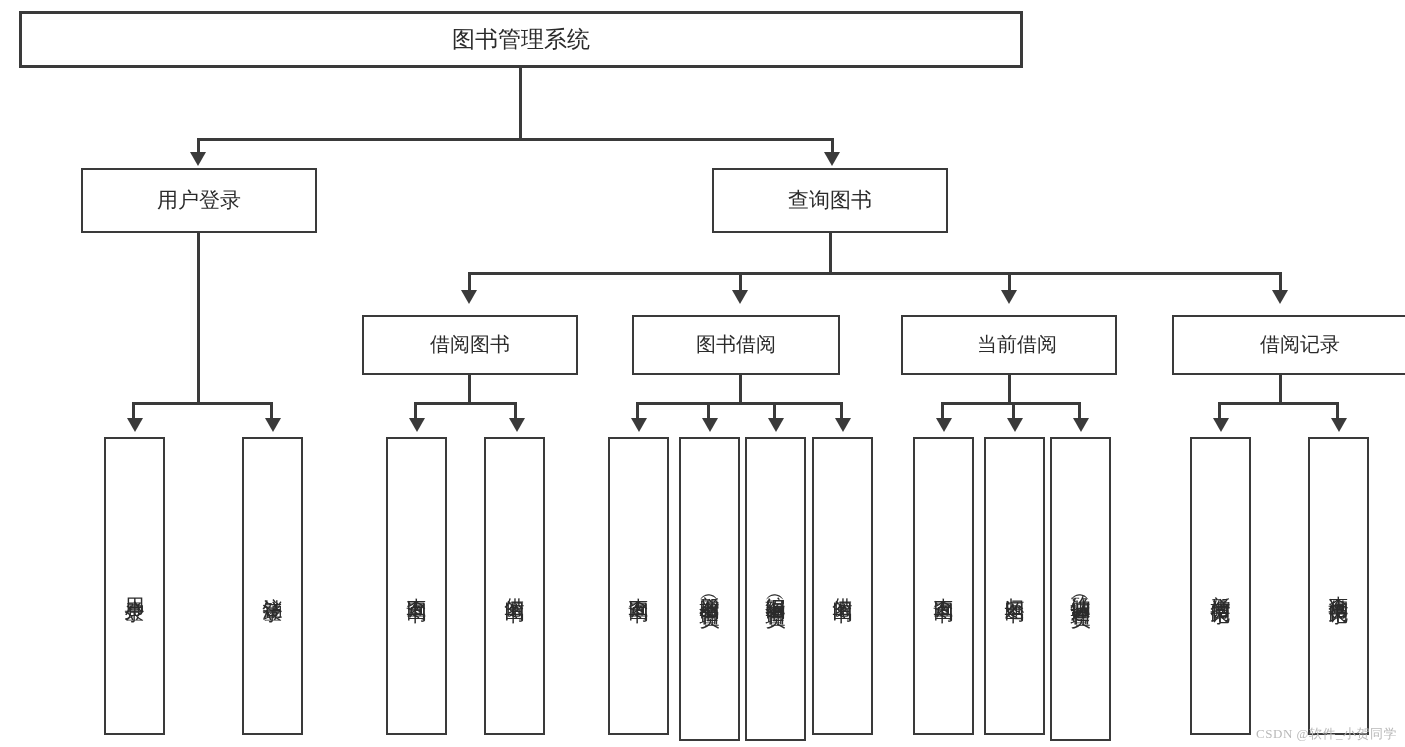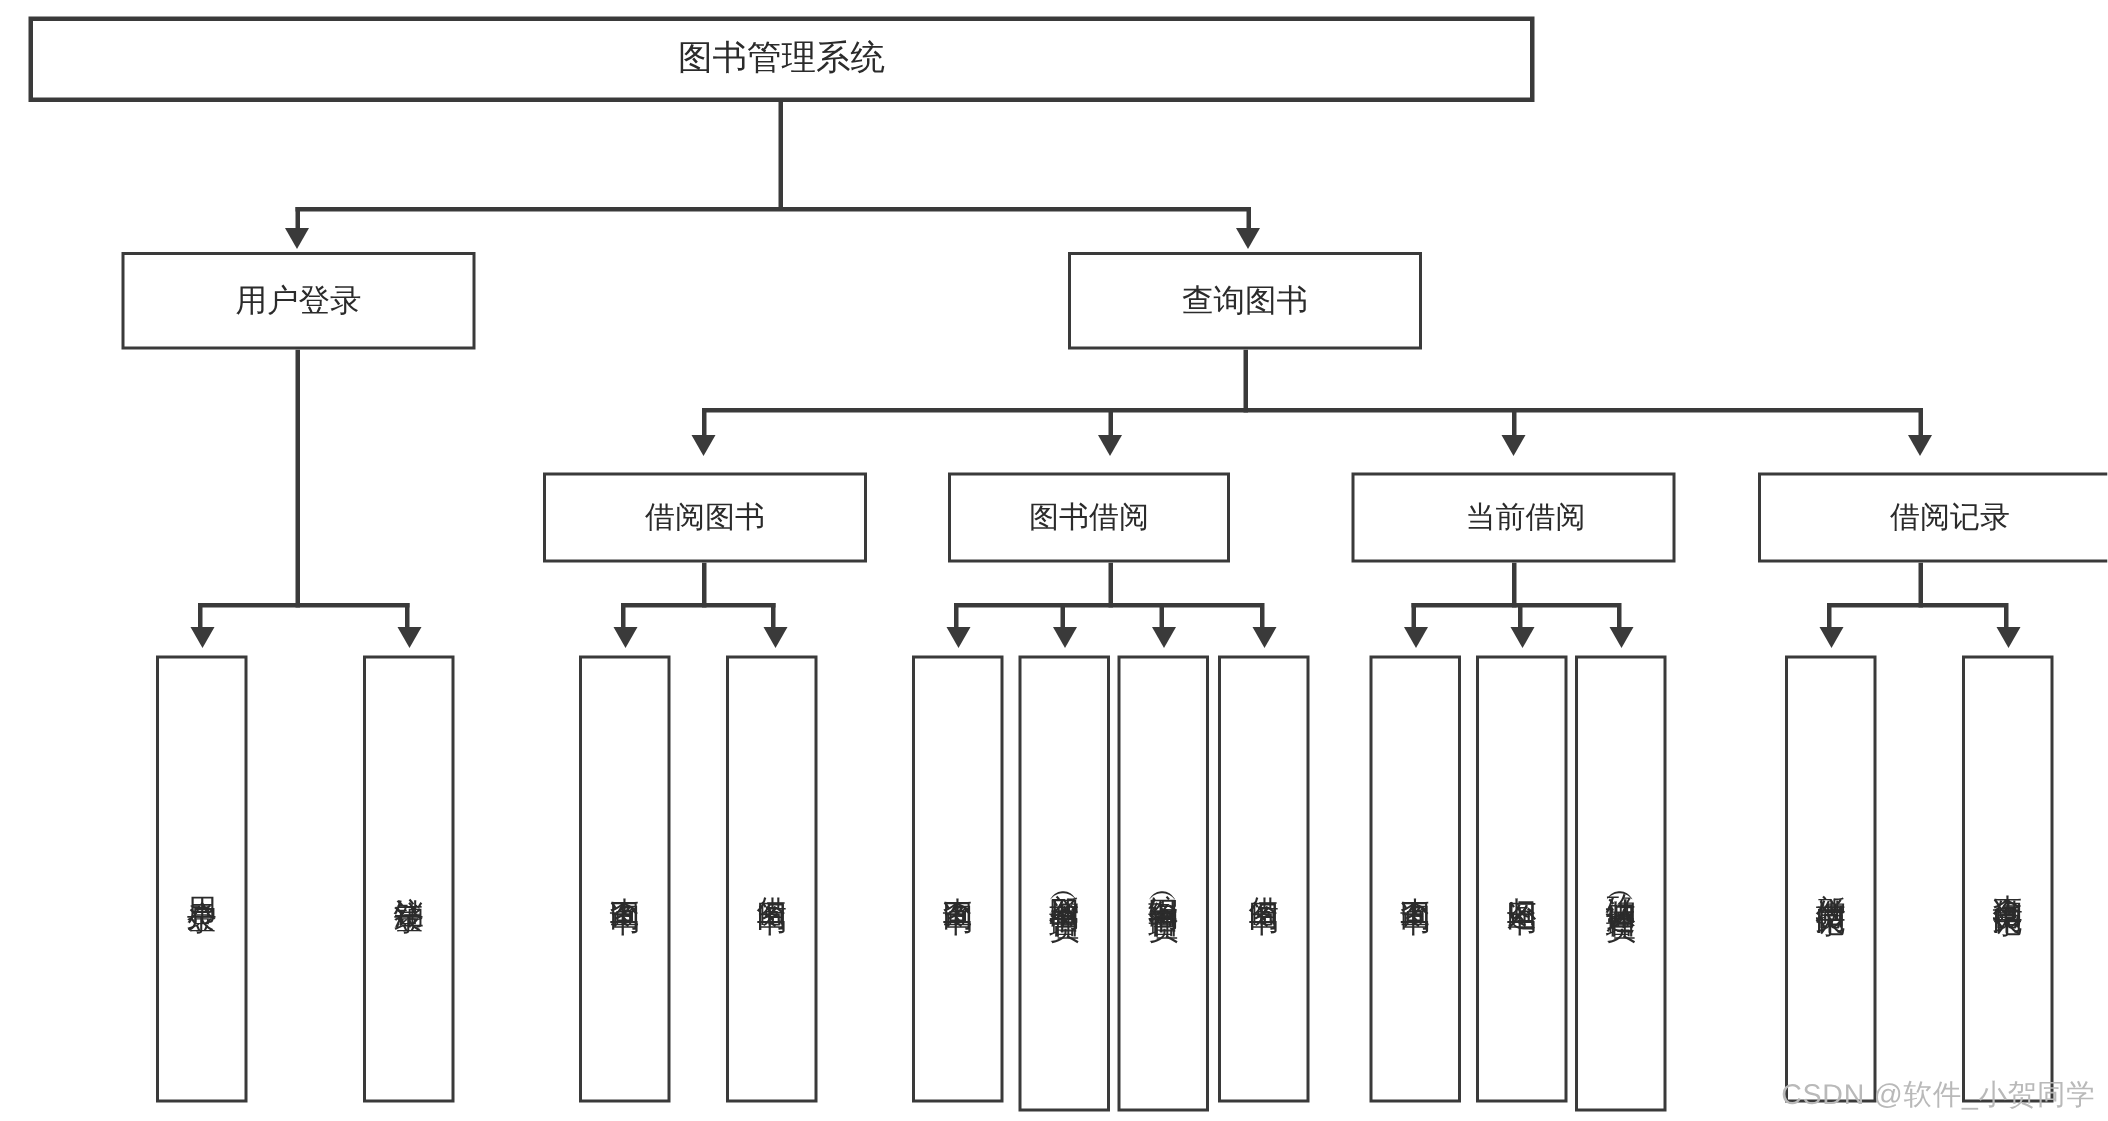--- a/index.html
+++ b/index.html
@@ -75,25 +75,25 @@
     height: 0;
     border-left: 8px solid transparent;
     border-right: 8px solid transparent;
     border-top: 14px solid #3a3a3a;
   }
   
   #watermark {
     position: absolute;
     right: 8px;
     bottom: 4px;
-    font-size: 19px;
+    font-size: 13px;
     color: #b9b9b9;
     letter-spacing: 0.5px;
     white-space: nowrap;
-    font-family: Liberation Sans, sans-serif;
+    font-family: Liberation Serif, serif;
   }
 </style>
 </head>
 <body>
 
 <div id="canvas">
 
   <div>
 
     <div class="vline" style="left:519px; top:68px;  height:72px;"></div>
@@ -183,21 +183,21 @@
   </div>
 
   <div class="node lvl2" style="left:712px; top:168px; width:236px; height:65px;">
     <span>查询图书</span>
   </div>
 
   <div class="node lvl3" style="left:362px; top:315px; width:216px; height:60px;">
     <span>借阅图书</span>
   </div>
 
-  <div class="node lvl3" style="left:632px; top:315px; width:188px; height:60px;">
+  <div class="node lvl3" style="left:632px; top:315px; width:208px; height:60px;">
     <span>图书借阅</span>
   </div>
 
   <div class="node lvl3" style="left:901px; top:315px; width:216px; height:60px;padding-left:16px;">
     <span>当前借阅</span>
   </div>
 
   <div class="node lvl3" style="left:1172px; top:315px; width:256px; height:60px;text-align:right;">
     <span>借阅记录</span>
   </div>

